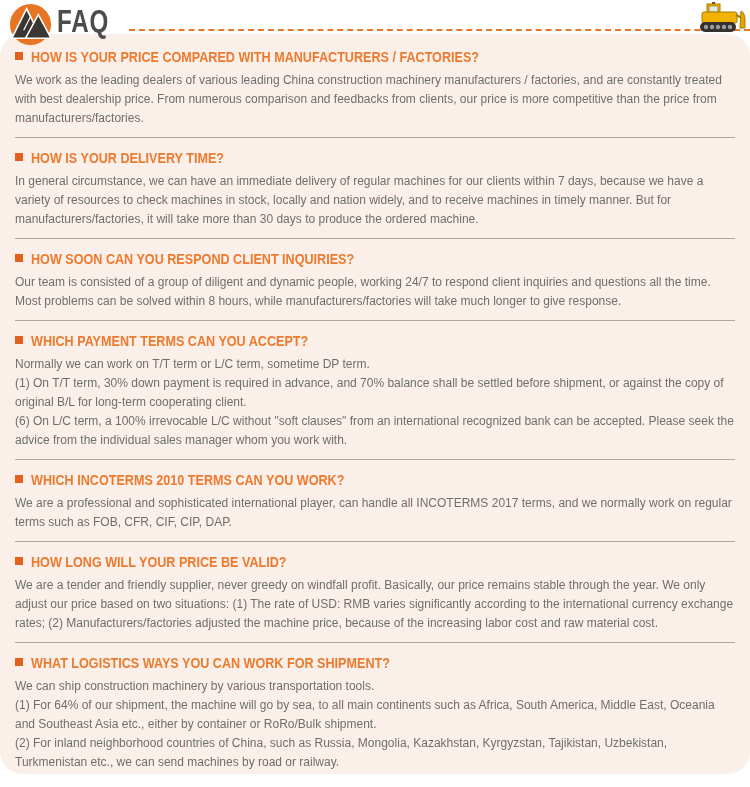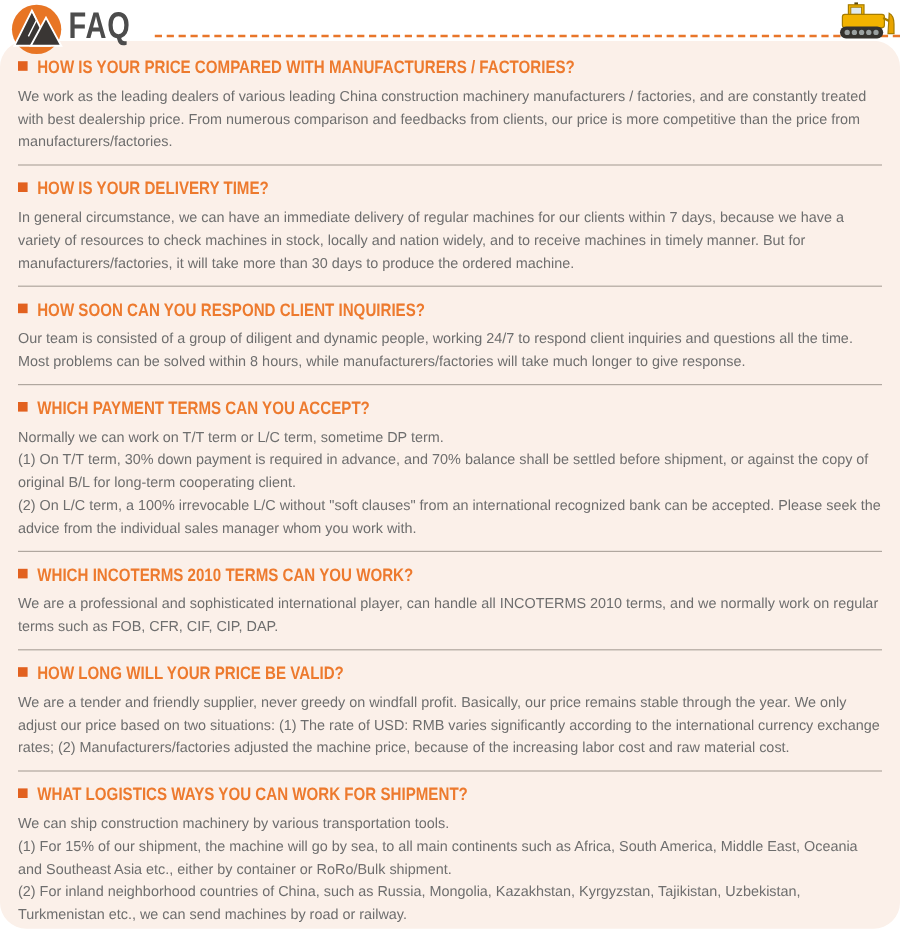--- a/index.html
+++ b/index.html
@@ -89,34 +89,34 @@
 
   <section class="faq-section">
     <h2 class="q"><span class="bullet"></span><span class="q-text">HOW SOON CAN YOU RESPOND CLIENT INQUIRIES?</span></h2>
     <p class="a">Our team is consisted of a group of diligent and dynamic people, working 24/7 to respond client inquiries and questions all the time. Most problems can be solved within 8 hours, while manufacturers/factories will take much longer to give response.</p>
   </section>
 
   <section class="faq-section">
     <h2 class="q"><span class="bullet"></span><span class="q-text">WHICH PAYMENT TERMS CAN YOU ACCEPT?</span></h2>
     <p class="a">Normally we can work on T/T term or L/C term, sometime DP term.</p>
     <p class="a">(1) On T/T term, 30% down payment is required in advance, and 70% balance shall be settled before shipment, or against the copy of original B/L for long-term cooperating client.</p>
-    <p class="a">(2) On L/C term, a 100% irrevocable L/C without "soft clauses" from an international recognized bank can be accepted. Please seek the advice from the individual sales manager whom you work with.</p>
+    <p class="a">(6) On L/C term, a 100% irrevocable L/C without "soft clauses" from an international recognized bank can be accepted. Please seek the advice from the individual sales manager whom you work with.</p>
   </section>
 
   <section class="faq-section">
     <h2 class="q"><span class="bullet"></span><span class="q-text">WHICH INCOTERMS 2010 TERMS CAN YOU WORK?</span></h2>
-    <p class="a">We are a professional and sophisticated international player, can handle all INCOTERMS 2010 terms, and we normally work on regular terms such as FOB, CFR, CIF, CIP, DAP.</p>
+    <p class="a">We are a professional and sophisticated international player, can handle all INCOTERMS 2017 terms, and we normally work on regular terms such as FOB, CFR, CIF, CIP, DAP.</p>
   </section>
 
   <section class="faq-section">
     <h2 class="q"><span class="bullet"></span><span class="q-text">HOW LONG WILL YOUR PRICE BE VALID?</span></h2>
     <p class="a">We are a tender and friendly supplier, never greedy on windfall profit. Basically, our price remains stable through the year. We only adjust our price based on two situations: (1) The rate of USD: RMB varies significantly according to the international currency exchange rates; (2) Manufacturers/factories adjusted the machine price, because of the increasing labor cost and raw material cost.</p>
   </section>
 
   <section class="faq-section">
     <h2 class="q"><span class="bullet"></span><span class="q-text">WHAT LOGISTICS WAYS YOU CAN WORK FOR SHIPMENT?</span></h2>
     <p class="a">We can ship construction machinery by various transportation tools.</p>
-    <p class="a">(1) For 15% of our shipment, the machine will go by sea, to all main continents such as Africa, South America, Middle East, Oceania and Southeast Asia etc., either by container or RoRo/Bulk shipment.</p>
+    <p class="a">(1) For 64% of our shipment, the machine will go by sea, to all main continents such as Africa, South America, Middle East, Oceania and Southeast Asia etc., either by container or RoRo/Bulk shipment.</p>
     <p class="a">(2) For inland neighborhood countries of China, such as Russia, Mongolia, Kazakhstan, Kyrgyzstan, Tajikistan, Uzbekistan, Turkmenistan etc., we can send machines by road or railway.</p>
 
   </section>
 
 </div>
 
 </body></html>

